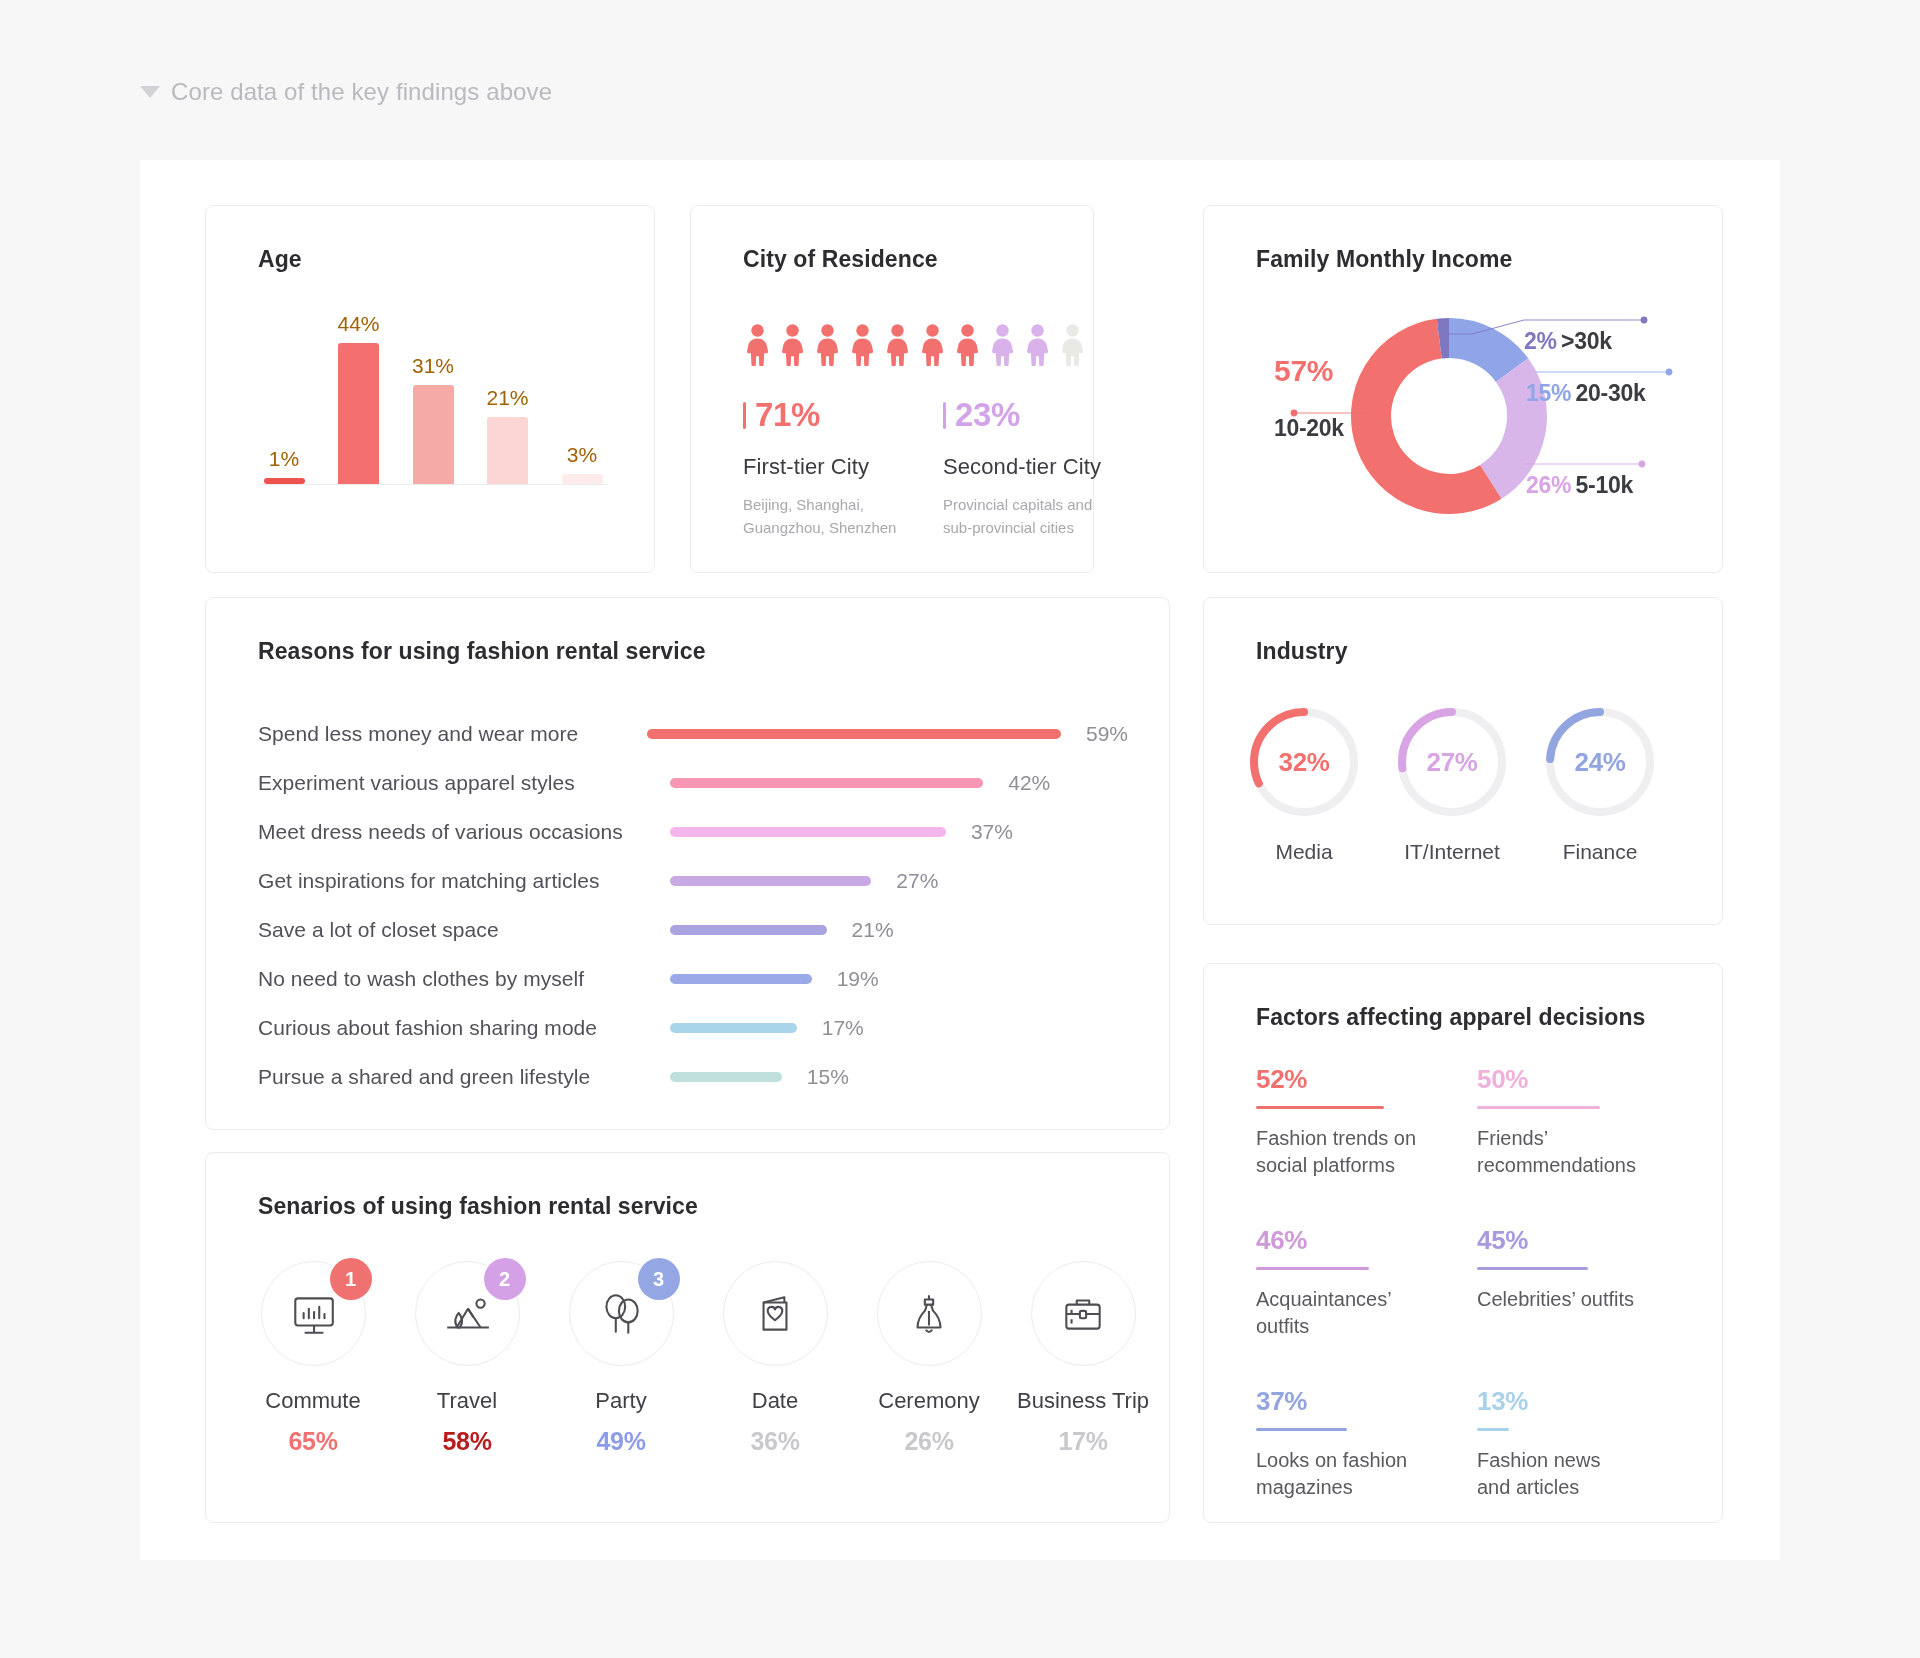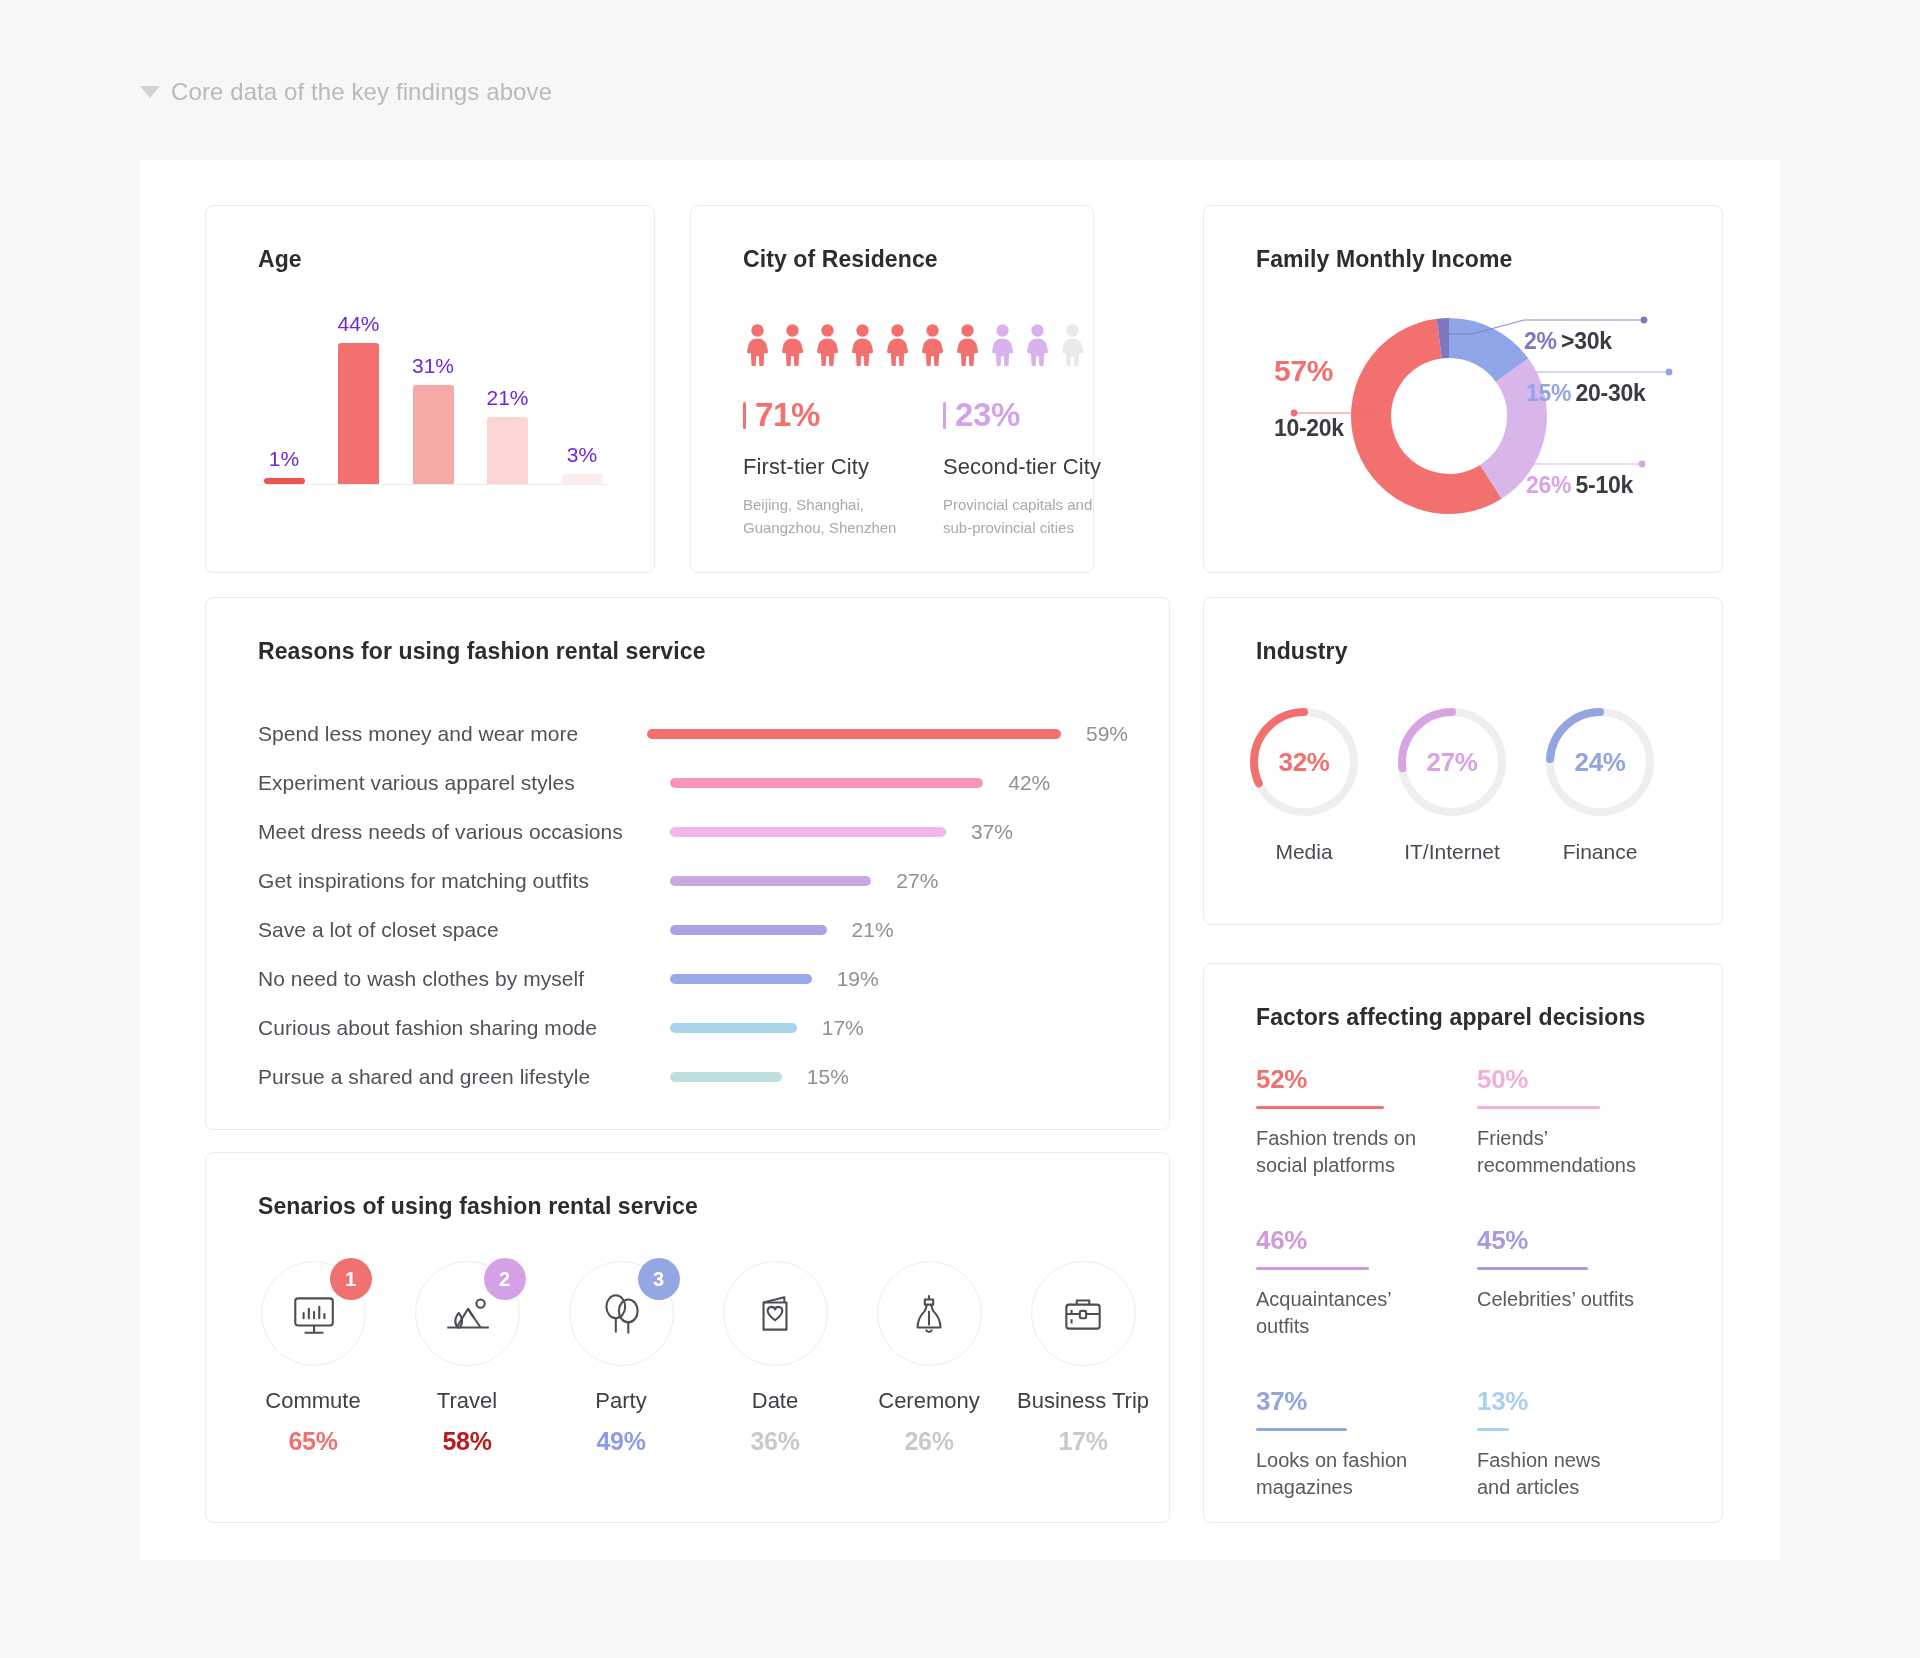--- a/index.html
+++ b/index.html
@@ -50,21 +50,21 @@
   .age-axis {
     position: absolute; left: 0; bottom: 46px; width: 350px; height: 1px;
     background: #ececee;
   }
   .age-bars {
     position: absolute; left: 0; bottom: 47px; width: 350px; height: 160px;
     display: flex; align-items: flex-end; justify-content: space-between;
   }
   .age-col { width: 52px; position: relative; display: flex; flex-direction: column; align-items: center; }
   .age-val {
-    font-size: 21px; color: #6d28d9; margin-bottom: 7px; white-space: nowrap;
+    font-size: 21px; color: #a16207; margin-bottom: 7px; white-space: nowrap;
   }
   .age-bar { width: 41px; border-radius: 3px 3px 0 0; }
   .age-labels {
     position: absolute; left: 0; bottom: 8px; width: 350px;
     display: flex; justify-content: space-between;
   }
   .age-labels span {
     width: 52px; text-align: center; font-size: 21px;
     font-weight: 700; color: #3b3b42; letter-spacing: -.2px;
   }
@@ -294,21 +294,21 @@
           <div class="reason-label">Experiment various apparel styles</div>
           <div class="reason-bar" style="width:313.22033898305085px;background:#f896b3"></div>
           <div class="reason-val">42%</div>
         </div>
         <div class="reason-row">
           <div class="reason-label">Meet dress needs of various occasions</div>
           <div class="reason-bar" style="width:275.93220338983053px;background:#f2b6ec"></div>
           <div class="reason-val">37%</div>
         </div>
         <div class="reason-row">
-          <div class="reason-label">Get inspirations for matching outfits</div>
+          <div class="reason-label">Get inspirations for matching articles</div>
           <div class="reason-bar" style="width:201.35593220338984px;background:#c9a9e4"></div>
           <div class="reason-val">27%</div>
         </div>
         <div class="reason-row">
           <div class="reason-label">Save a lot of closet space</div>
           <div class="reason-bar" style="width:156.61016949152543px;background:#a9a3e0"></div>
           <div class="reason-val">21%</div>
         </div>
         <div class="reason-row">
           <div class="reason-label">No need to wash clothes by myself</div>

